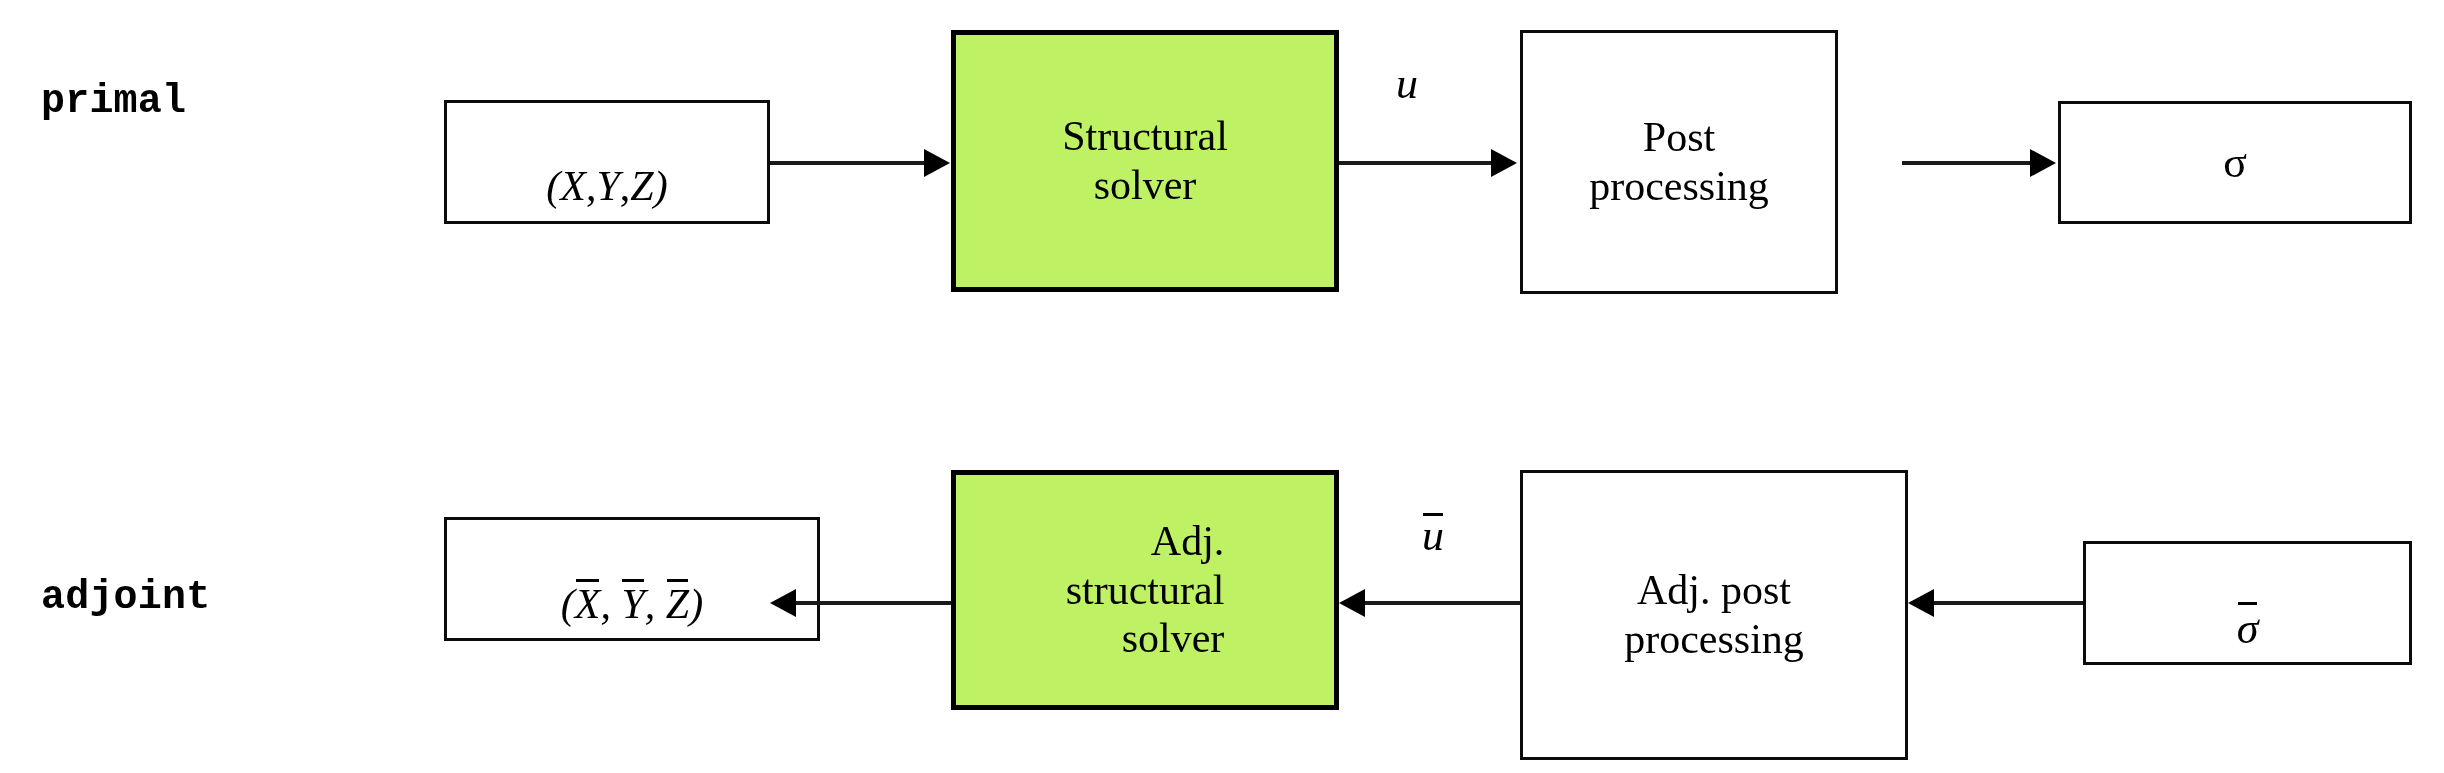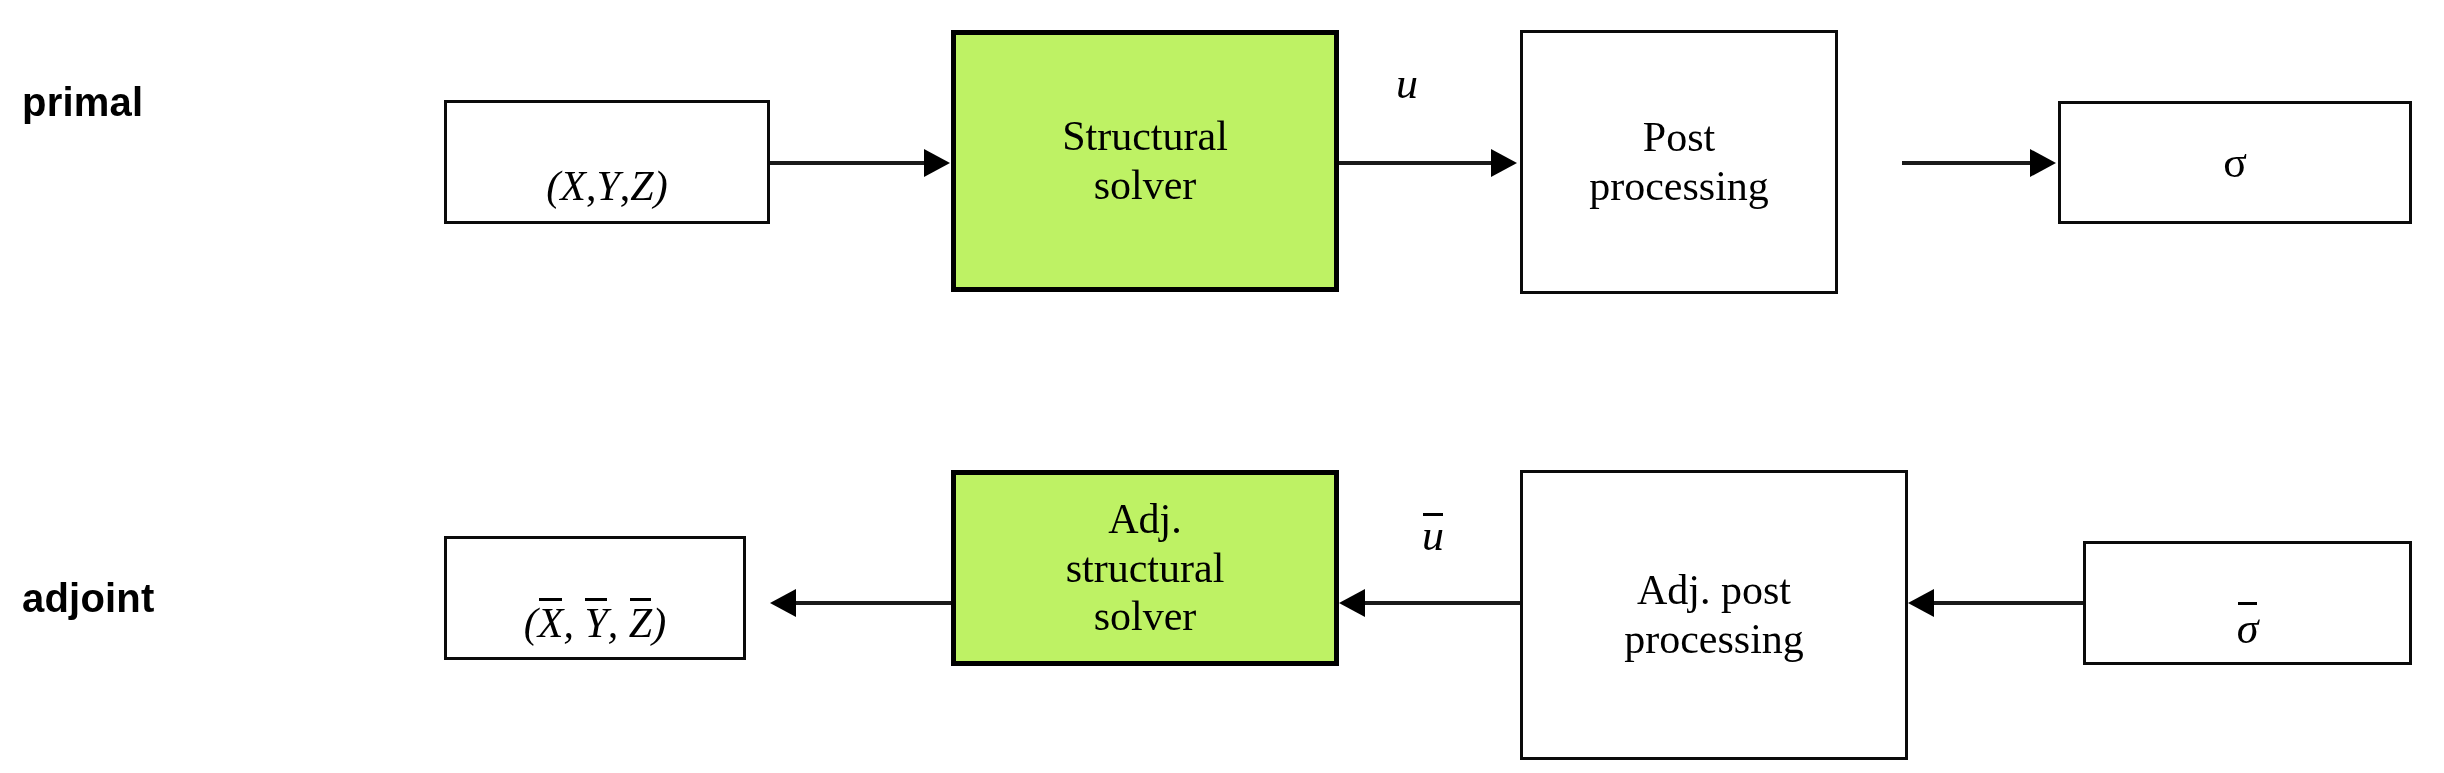--- a/index.html
+++ b/index.html
@@ -15,27 +15,28 @@
     position: relative;
     width: 2444px;
     height: 773px;
     background: #ffffff;
     overflow: hidden;
   }
 
   
   .row-label {
     position: absolute;
-    font-family: Liberation Sans, sans-serif;
+    font-family: Liberation Mono, monospace;
     font-weight: bold;
     font-size: 40px;
     color: #000000;
     letter-spacing: 0.2px;
     white-space: nowrap;
     line-height: 1;
+    margin-left: 19px;
   }
 
   
   .node {
     position: absolute;
     box-sizing: border-box;
     border: 3px solid #0b0b0b;
     background: #ffffff;
     display: flex;
     align-items: center;
@@ -146,30 +147,30 @@
 processing</span>
   </div>
 
   <div class="edge" style="left:1902px; top:161px; width:130px;"></div>
   <div class="arrowhead right" style="left:2030px; top:149px;"></div>
 
   <div class="node" style="left:2058px; top:101px; width:354px; height:123px;">
     <span class="node-text greek">σ</span>
   </div>
 
-  <div class="node" style="left:444px; top:536px; width:302px; height:124px;align-items:center;">
+  <div class="node" style="left:444px; top:517px; width:376px; height:124px;align-items:center;">
     <span class="node-text">
       <span class="mathitalic">(</span><span class="ovl mathitalic">X</span><span class="mathitalic">,&nbsp;</span><span class="ovl mathitalic">Y</span><span class="mathitalic">,&nbsp;</span><span class="ovl mathitalic">Z</span><span class="mathitalic">)</span>
     </span>
   </div>
 
   <div class="edge" style="left:796px; top:601px; width:156px;"></div>
   <div class="arrowhead left" style="left:770px; top:589px;"></div>
 
-  <div class="node shaded" style="left:951px; top:470px; width:388px; height:196px;">
+  <div class="node shaded" style="left:951px; top:470px; width:388px; height:240px;text-align:right;">
     <span class="node-text">Adj.
 structural
 solver</span>
   </div>
 
   <div class="edge" style="left:1365px; top:601px; width:156px;"></div>
   <div class="arrowhead left" style="left:1339px; top:589px;"></div>
   <div class="edge-label" style="left:1422px; top:512px;"><span class="ovl">u</span></div>
 
   <div class="node" style="left:1520px; top:470px; width:388px; height:290px;text-align:center;">

